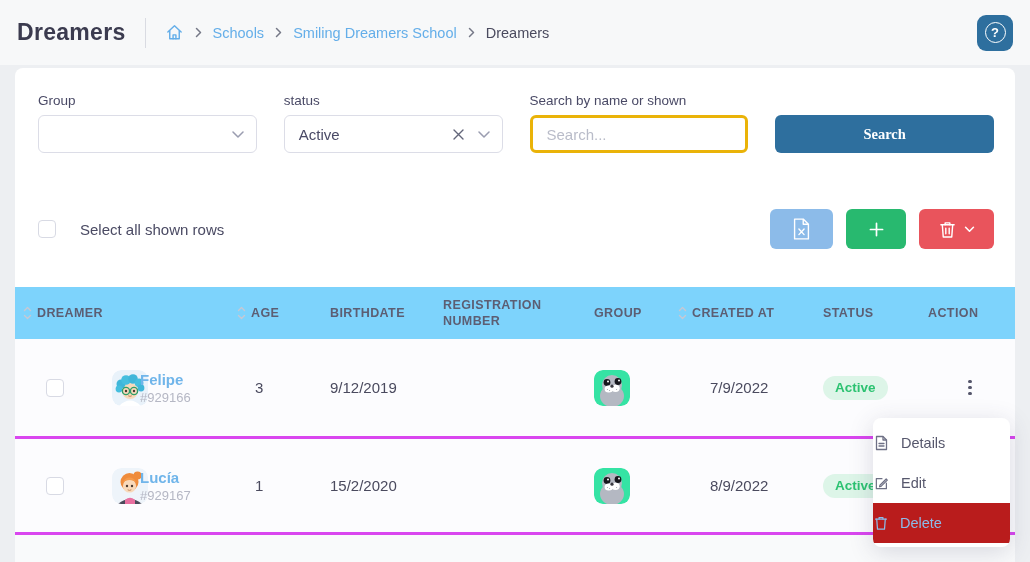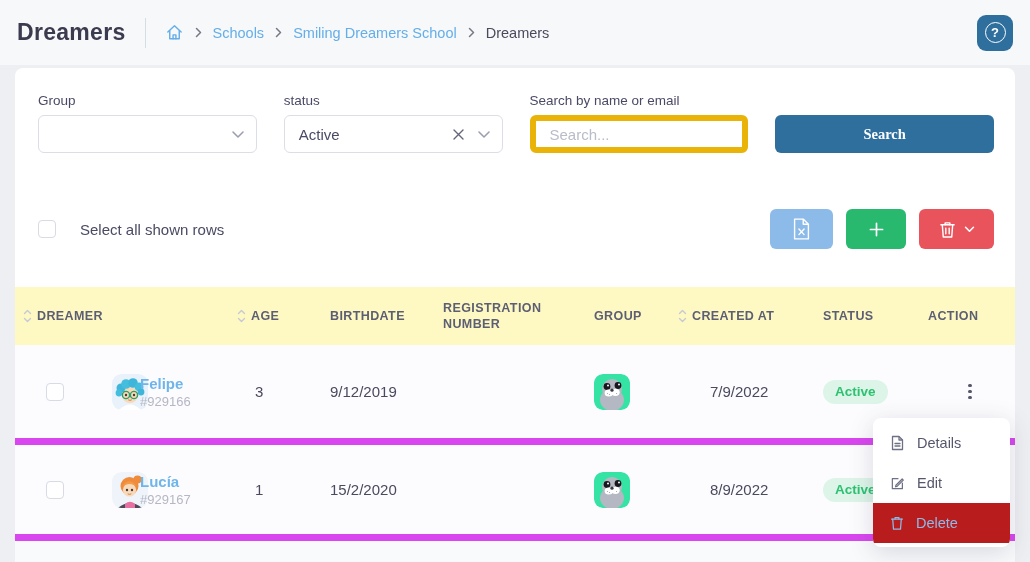--- a/index.html
+++ b/index.html
@@ -42,21 +42,21 @@
   .filter-col { flex:1; min-width:0; }
   .filter-label { font-size:13.5px; color:#4a4a66; margin-bottom:7px; }
   .control {
     position:relative; height:38px; background:#fff;
     border:1px solid #dcdde7; border-radius:6px;
     display:flex; align-items:center; font-size:15px; color:#4a4a66;
   }
   .control .value { padding-left:14px; }
   .ctl-icons { position:absolute; right:12px; display:flex; align-items:center; gap:13px; }
   .search-input {
-    width:100%; height:38px; border:6px solid #eab308; border-radius:6px;
+    width:100%; height:38px; border:3px solid #eab308; border-radius:6px;
     padding:0 14px; font-size:15px; color:#4a4a66; font-family:inherit; outline:none;
   }
   .search-input::placeholder { color:#b9bcc9; }
   .search-btn {
     width:100%; height:38px; border:none; border-radius:6px; cursor:pointer;
     background:#2e6f9e; color:#fff; font-size:14.5px; font-weight:bold; font-family:Liberation Serif, serif;
   }
 
   
   .bulk-row { position:absolute; top:141px; left:23px; right:21px; height:40px; display:flex; align-items:center; }
@@ -67,37 +67,37 @@
   .select-all-label { margin-left:24px; font-size:15px; color:#4a4a63; }
   .toolbar { margin-left:auto; display:flex; gap:13px; }
   .tb-btn { height:40px; border:none; border-radius:6px; cursor:pointer; display:flex; align-items:center; justify-content:center; gap:8px; }
   .btn-export { width:63px; background:#8cbbe9; }
   .btn-add { width:60px; background:#28b96f; }
   .btn-delete { width:75px; background:#e9545c; }
 
   
   .table { position:absolute; top:219px; left:0; right:0; bottom:0; display:flex; flex-direction:column; }
   .tgrid { display:grid; grid-template-columns:210px 75px 130px 150px 90px 140px 95px 110px; }
-  .thead { background:#fef9c3; height:58px; align-items:center; }
+  .thead { background:#7dd3fc; height:52px; align-items:center; }
   .th {
     display:flex; align-items:center; gap:5px;
     font-size:12.5px; font-weight:bold; color:#5c5e73; letter-spacing:.4px;
     line-height:1.3; padding-right:6px;
   }
   .th-dreamer { padding-left:8px; }
   .th-age { padding-left:12px; }
   .th-birthdate { padding-left:30px; }
   .th-reg { padding-left:13px; }
   .th-group { padding-left:14px; }
   .th-created { padding-left:8px; }
   .th-status { padding-left:13px; }
   .th-action { padding-left:23px; }
   .sort-icon { flex:none; display:flex; }
 
-  .trow { align-items:center; background:#fcfcfe; border-bottom:7px solid #d946ef; }
+  .trow { align-items:center; background:#fcfcfe; border-bottom:3px solid #d946ef; }
   .trow-1 { height:100px; }
   .trow-2 { height:96px; }
   .td { font-size:15px; color:#4a4a5e; }
   .td-dreamer { display:flex; align-items:center; padding-left:31px; }
   .td-dreamer .avatar { margin-left:24px; flex:none; }
   .name-block { margin-left:16px; }
   .dreamer-name { color:#70b5ea; font-weight:bold; font-size:15px; text-decoration:none; cursor:pointer; display:block; }
   .dreamer-id { color:#b5b7c4; font-size:13px; margin-top:5px; }
   .td-age { padding-left:30px; }
   .td-birthdate { padding-left:30px; }
@@ -117,21 +117,21 @@
   .avatar { width:36px; height:36px; border-radius:9px; display:block; }
 
   
   .action-menu {
     position:absolute; left:873px; top:418px; width:137px; z-index:10;
     background:#fff; border-radius:8px; overflow:hidden;
     box-shadow:0 5px 25px rgba(60,60,95,.18);
     padding:5px 0 4px;
   }
   .menu-item {
-    height:40px; display:flex; align-items:center; gap:12px; padding-left:17px;
+    height:40px; display:flex; align-items:center; gap:12px; padding-left:1px;
     font-size:14.5px; color:#56576c; cursor:pointer;
   }
   .menu-item.highlighted { background:#b91c1c; color:#8cbbe9; }
 </style>
 </head>
 <body>
 
 <div class="topbar">
   <div class="page-title">Dreamers</div>
   <div class="title-divider"></div>
@@ -195,21 +195,21 @@
             </span>
           <span style="display:flex;">
               <svg width="12" height="7" viewBox="0 0 12 7" fill="none" stroke="#9a9db0" stroke-width="1.5" stroke-linecap="round" stroke-linejoin="round">
                 <path d="M1 1 L6 6 L11 1"></path>
               </svg>
             </span>
         </span>
       </div>
     </div>
     <div class="filter-col">
-      <div class="filter-label">Search by name or email</div>
+      <div class="filter-label">Search by name or shown</div>
       <input class="search-input" type="text" placeholder="Search..." style="">
     </div>
     <div class="filter-col" style="display:flex; align-items:flex-end;">
       <button class="search-btn">Search</button>
     </div>
   </div>
 
   <div class="bulk-row">
     <input type="checkbox" class="checkbox" style="">
     <span class="select-all-label">Select all shown rows</span>

